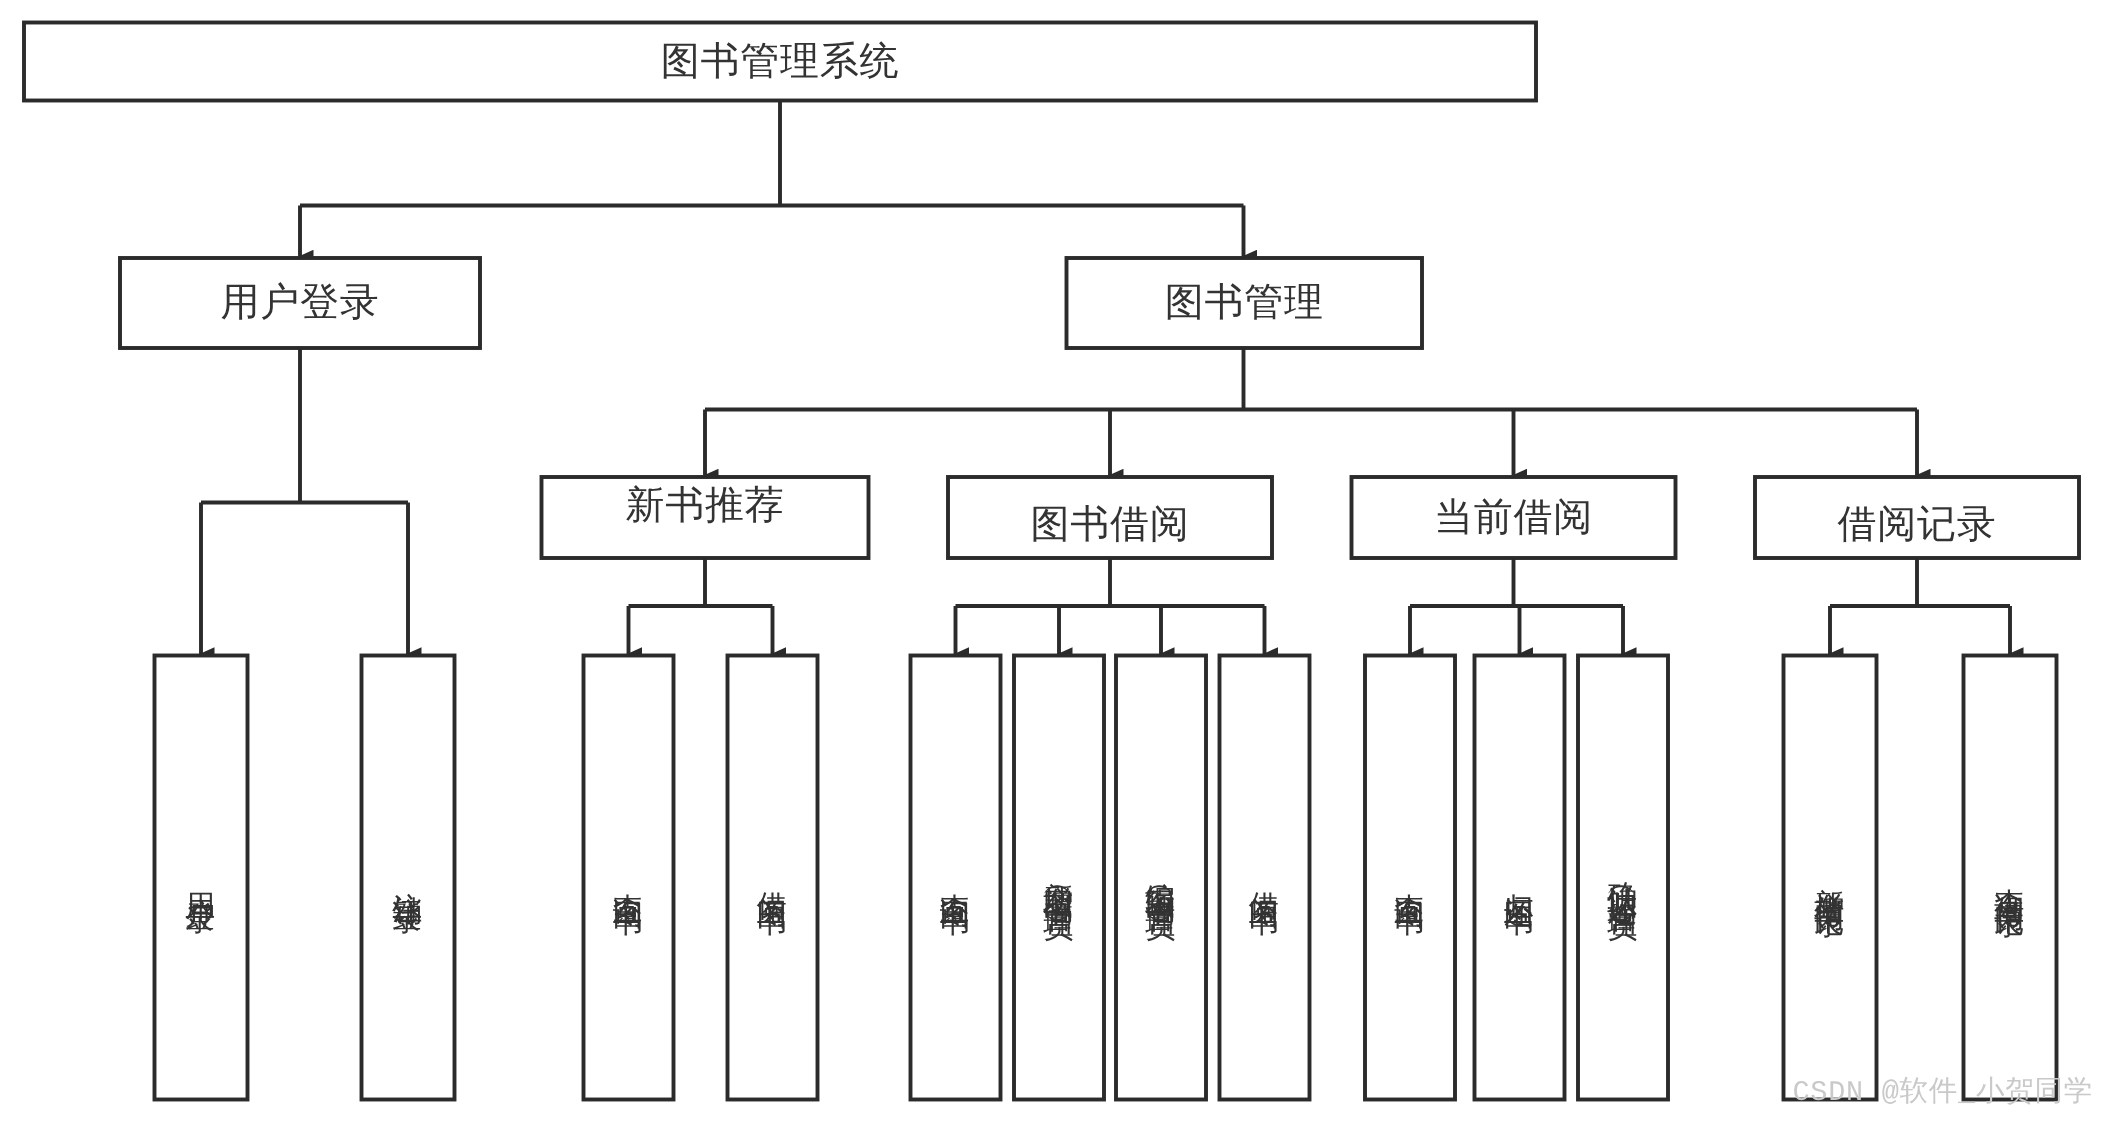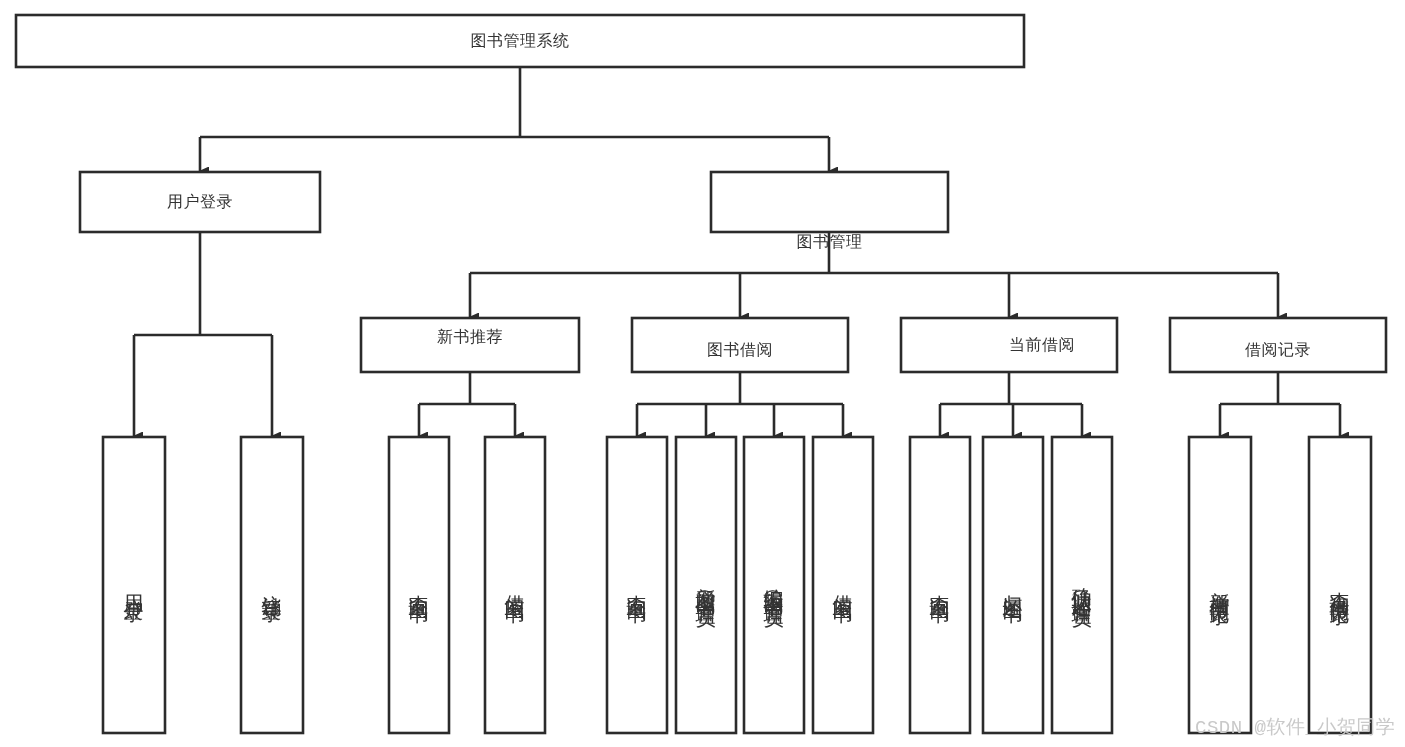--- a/index.html
+++ b/index.html
@@ -30,21 +30,21 @@
     stroke-width: 2.6;
   }
   .node-label {
     position: absolute;
     display: flex;
     align-items: center;
     justify-content: center;
     text-align: center;
     color: #333333;
     font-family: "DejaVu Sans", "Liberation Sans", sans-serif;
-    font-size: 16px;
+    font-size: 26px;
     line-height: 1.18;
     letter-spacing: 0.5px;
     white-space: nowrap;
     pointer-events: none;
   }
   .node-label.vertical {
     writing-mode: vertical-rl;
     text-orientation: upright;
     font-size: 20px;
     letter-spacing: 3px;
@@ -139,24 +139,24 @@
         <rect x="983" y="437" width="60" height="296" class="box-rect"></rect>
         <rect x="1052" y="437" width="60" height="296" class="box-rect"></rect>
         <rect x="1189" y="437" width="62" height="296" class="box-rect"></rect>
         <rect x="1309" y="437" width="62" height="296" class="box-rect"></rect>
       </g>
   </svg>
 
   <div id="label-layer">
       <div class="node-label" style="left: 16px; top: 15px; width: 1008px; height: 52px;">图书管理系统</div>
       <div class="node-label" style="left: 80px; top: 172px; width: 240px; height: 60px;">用户登录</div>
-      <div class="node-label" style="left: 711px; top: 172px; width: 237px; height: 60px; margin-top: 40px;">图书管理</div>
+      <div class="node-label" style="left: 711px; top: 172px; width: 237px; height: 60px;">图书管理</div>
       <div class="node-label" style="left: 361px; top: 318px; width: 218px; height: 38px;">新书推荐</div>
       <div class="node-label" style="left: 632px; top: 318px; width: 216px; height: 64px;">图书借阅</div>
-      <div class="node-label" style="left: 934px; top: 318px; width: 216px; height: 54px;">当前借阅</div>
+      <div class="node-label" style="left: 901px; top: 318px; width: 216px; height: 54px;">当前借阅</div>
       <div class="node-label" style="left: 1170px; top: 318px; width: 216px; height: 64px;">借阅记录</div>
       <div class="node-label vertical" style="left: 103px; top: 437px; width: 62px; height: 296px;">用户登录</div>
       <div class="node-label vertical" style="left: 241px; top: 437px; width: 62px; height: 296px;">注销登录</div>
       <div class="node-label vertical" style="left: 389px; top: 437px; width: 60px; height: 296px;">查询图书</div>
       <div class="node-label vertical" style="left: 485px; top: 437px; width: 60px; height: 296px;">借阅图书</div>
       <div class="node-label vertical" style="left: 607px; top: 437px; width: 60px; height: 296px;">查询图书</div>
       <div class="node-label vertical" style="left: 676px; top: 437px; width: 60px; height: 296px;">新增图书（管理员）</div>
       <div class="node-label vertical" style="left: 744px; top: 437px; width: 60px; height: 296px;">编辑图书（管理员）</div>
       <div class="node-label vertical" style="left: 813px; top: 437px; width: 60px; height: 296px;">借阅图书</div>
       <div class="node-label vertical" style="left: 910px; top: 437px; width: 60px; height: 296px;">查询图书</div>

